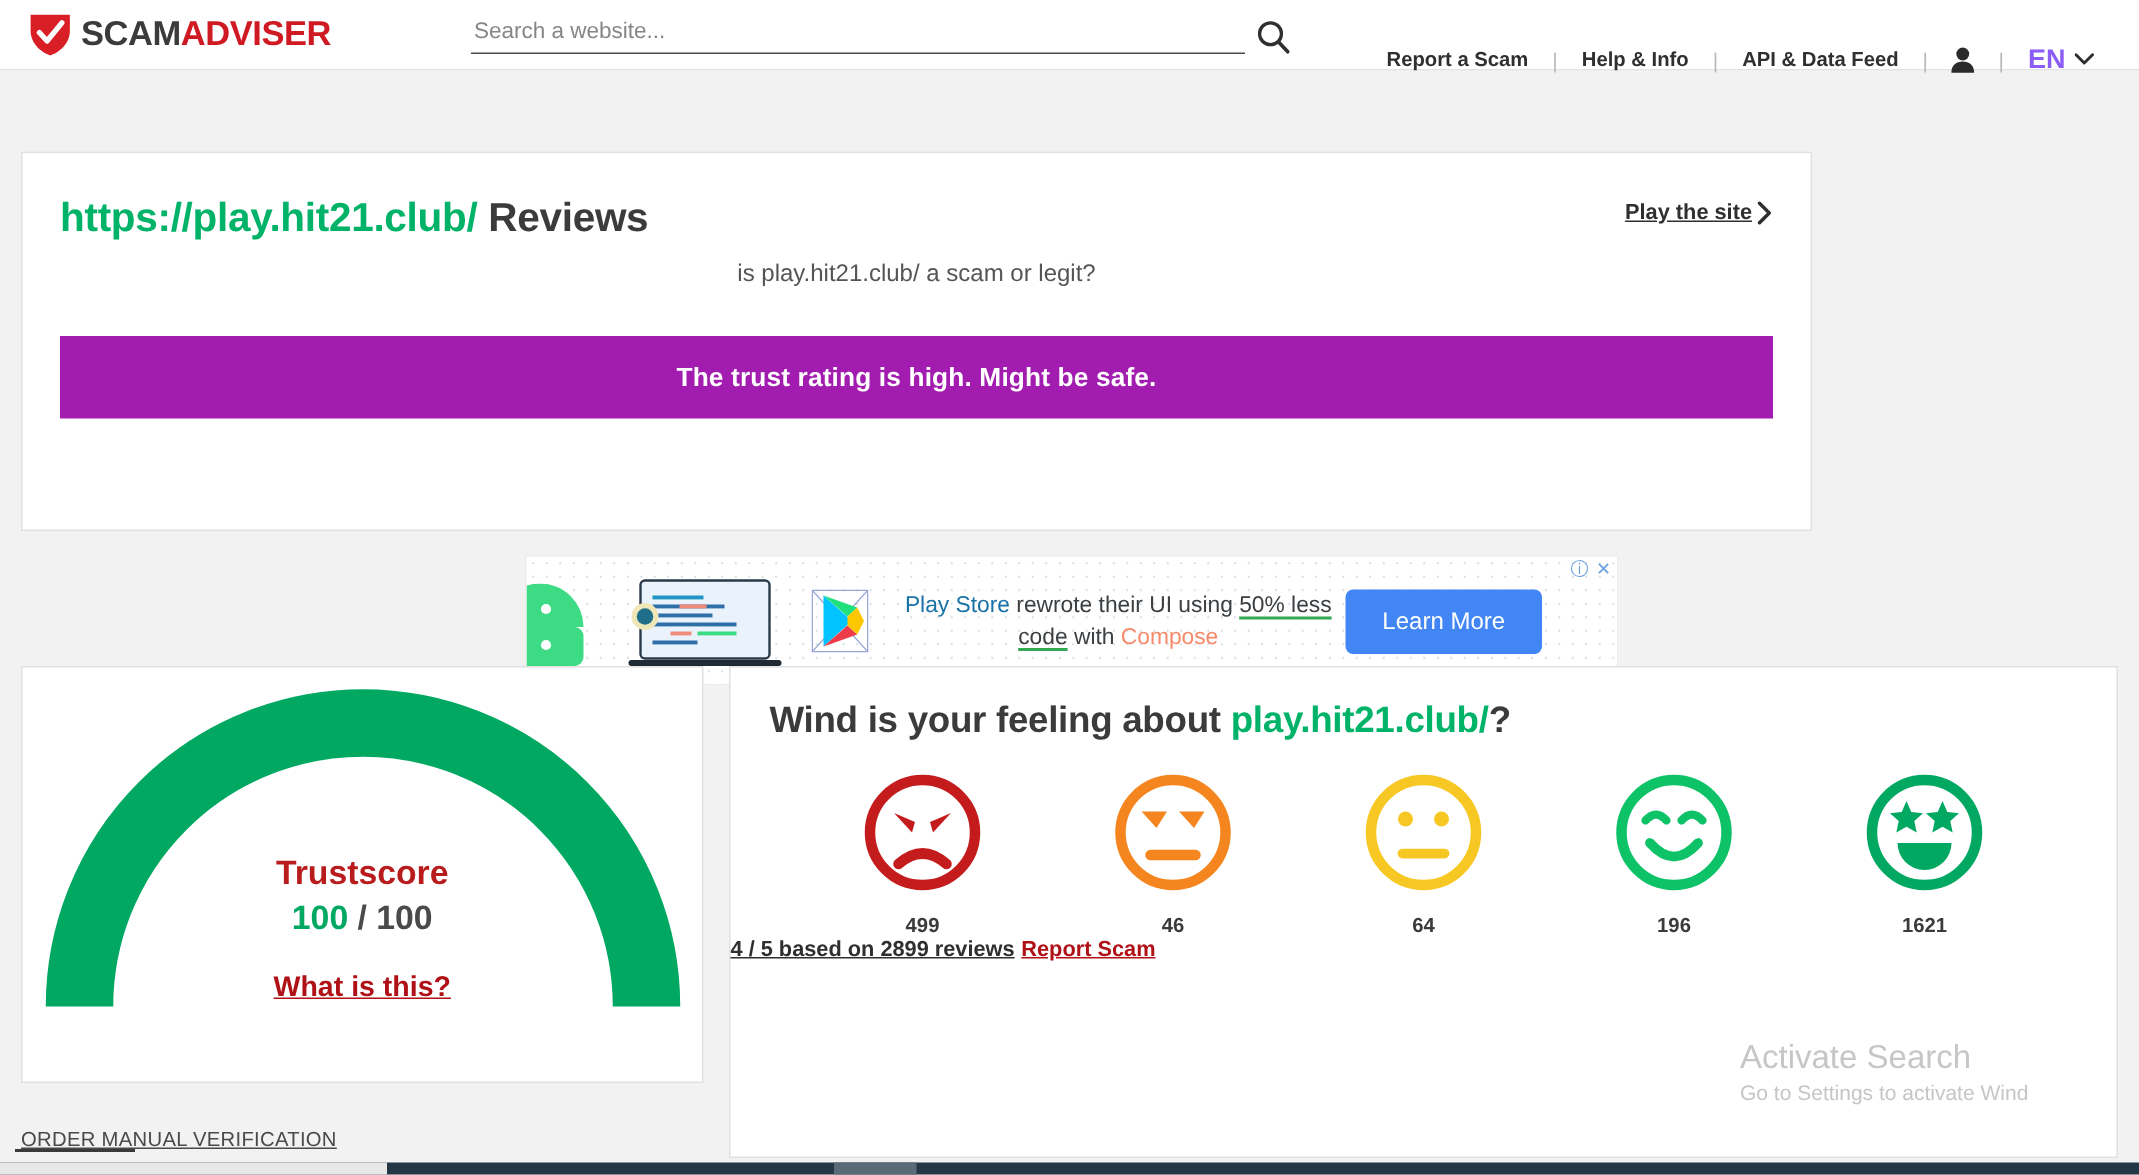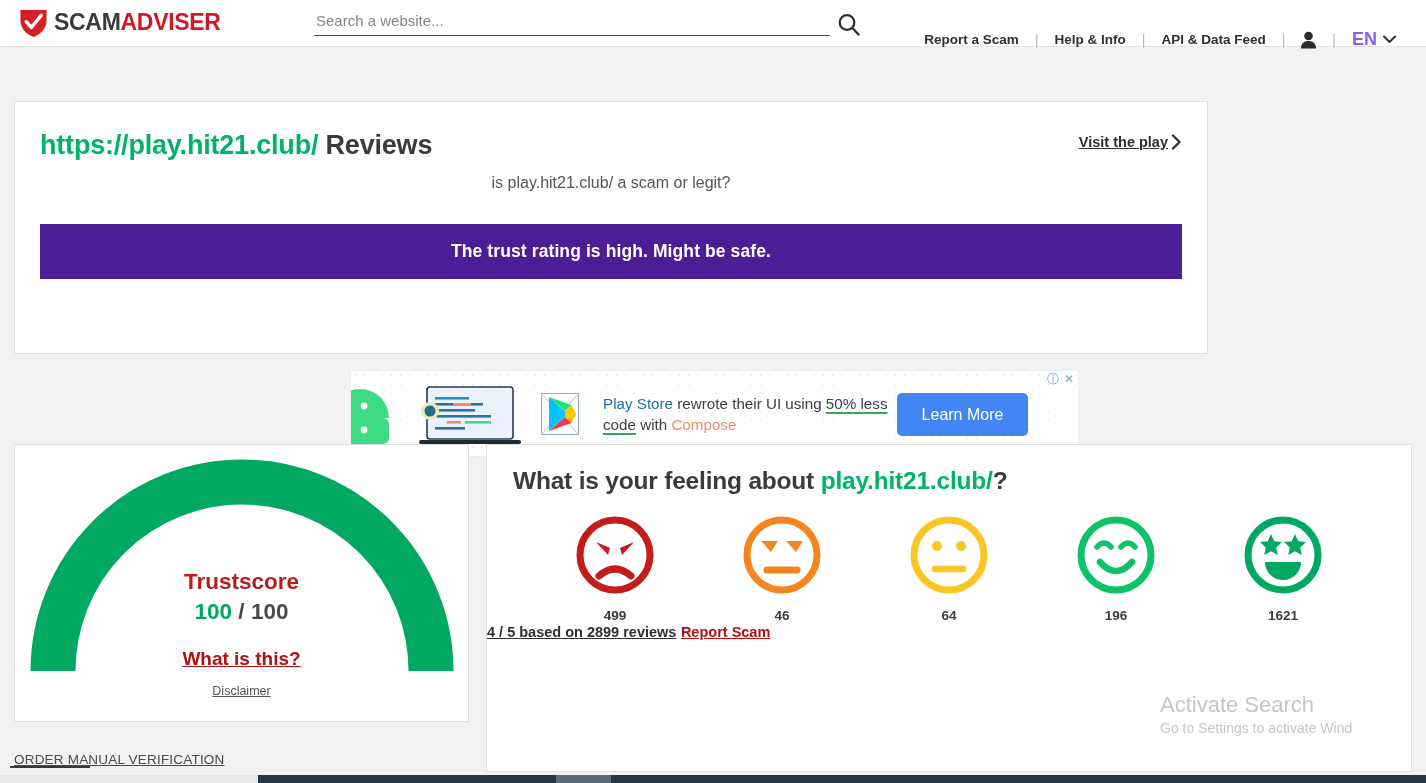--- a/index.html
+++ b/index.html
@@ -90,21 +90,21 @@
     text-decoration: underline; white-space: nowrap;
     margin-top: 6px; cursor: pointer;
     display: flex; align-items: center; gap: 3px;
   }
   .subtitle {
     margin-top: 11px;
     font-size: 16px; color: #555; line-height: 20px; text-align: center;
   }
   .trust-banner {
     margin-top: 31px;
-    height: 55px; background: #4c1d95;
+    height: 55px; background: #a21caf;
     display: flex; align-items: center; justify-content: center;
     color: #ffffff; font-size: 17.5px; font-weight: bold;
     letter-spacing: 0.1px;
   }
 
   
   .ad {
     position: absolute; left: 350px; top: 323px;
     width: 729px; height: 87px;
     background: #ffffff;
@@ -114,21 +114,21 @@
   .ad-dots {
     position: absolute; inset: 0;
     background-image: radial-gradient(#d7dde5 0.8px, transparent 0.8px);
     background-size: 9px 9px;
   }
   .ad-droid { position: absolute; left: 0px; top: 18px; }
   .ad-laptop { position: absolute; left: 62px; top: 14px; }
   .ad-playicon { position: absolute; left: 190px; top: 22px; }
   .ad-copy {
     position: absolute; left: 252px; top: 22px; width: 285px;
-    font-size: 15.2px; line-height: 21px; color: #3c4043;
+    font-size: 15.2px; line-height: 21px; color: #3c4043; text-align: center;
   }
   .ad-copy .blue { color: #1a73a7; font-weight: normal; }
   .ad-copy .ul-green {
     text-decoration: underline; text-decoration-color: #34a853;
     text-decoration-thickness: 2px; text-underline-offset: 3px;
     color: #3c4043;
   }
   .ad-copy .orange { color: #f58b6b; }
   .ad-cta {
     position: absolute; left: 546px; top: 22px;
@@ -283,21 +283,21 @@
     </span>
   </div>
 </div>
 
 <div class="page">
 
   <div class="card card-top">
     <div class="title-row">
       <h1 class="page-title"><span class="url">https://play.hit21.club/</span><span> Reviews</span></h1>
       <a class="visit-site">
-        <span>Visit the play</span>
+        <span>Play the site</span>
         <svg width="11" height="16" viewBox="0 0 11 16">
           <path d="M2 1.5 L8.5 8 L2 14.5" stroke="#2f2f2f" stroke-width="2.3" fill="none" stroke-linecap="round" stroke-linejoin="round"></path>
         </svg>
       </a>
     </div>
     <p class="subtitle">is play.hit21.club/ a scam or legit?</p>
     <div class="trust-banner">The trust rating is high. Might be safe.</div>
   </div>
 
   <div class="ad">
@@ -347,26 +347,25 @@
 
   <div class="card card-score">
     <svg class="gauge" width="453" height="236" viewBox="0 0 453 236">
       <path d="M38 234 A189 189 0 0 1 416 234" fill="none" stroke="#00a862" stroke-width="45"></path>
     </svg>
 
     <div class="score-block">
       <div class="score-label">Trustscore</div>
       <div class="score-value"><span class="num">100</span><span> / </span><span>100</span></div>
       <a class="what-is-this">What is this?</a>
-      <a class="disclaimer">Disclaimer</a>
     </div>
   </div>
 
   <div class="card card-feel">
-    <h2 class="feel-title"><span>What is your feeling about </span><span class="url">play.hit21.club/</span><span>?</span></h2>
+    <h2 class="feel-title"><span>Wind is your feeling about </span><span class="url">play.hit21.club/</span><span>?</span></h2>
 
     <div class="faces">
 
       <div class="face">
         <svg width="82" height="82" viewBox="0 0 82 82">
           <circle cx="41" cy="41" r="35" fill="none" stroke="#c41c1c" stroke-width="7"></circle>
           <path d="M22 28 L36 34 L34 41 Z" fill="#c41c1c"></path>
           <path d="M60 28 L46 34 L48 41 Z" fill="#c41c1c"></path>
           <path d="M25 62 Q41 48 57 62" stroke="#c41c1c" stroke-width="7" fill="none" stroke-linecap="round"></path>
         </svg>

